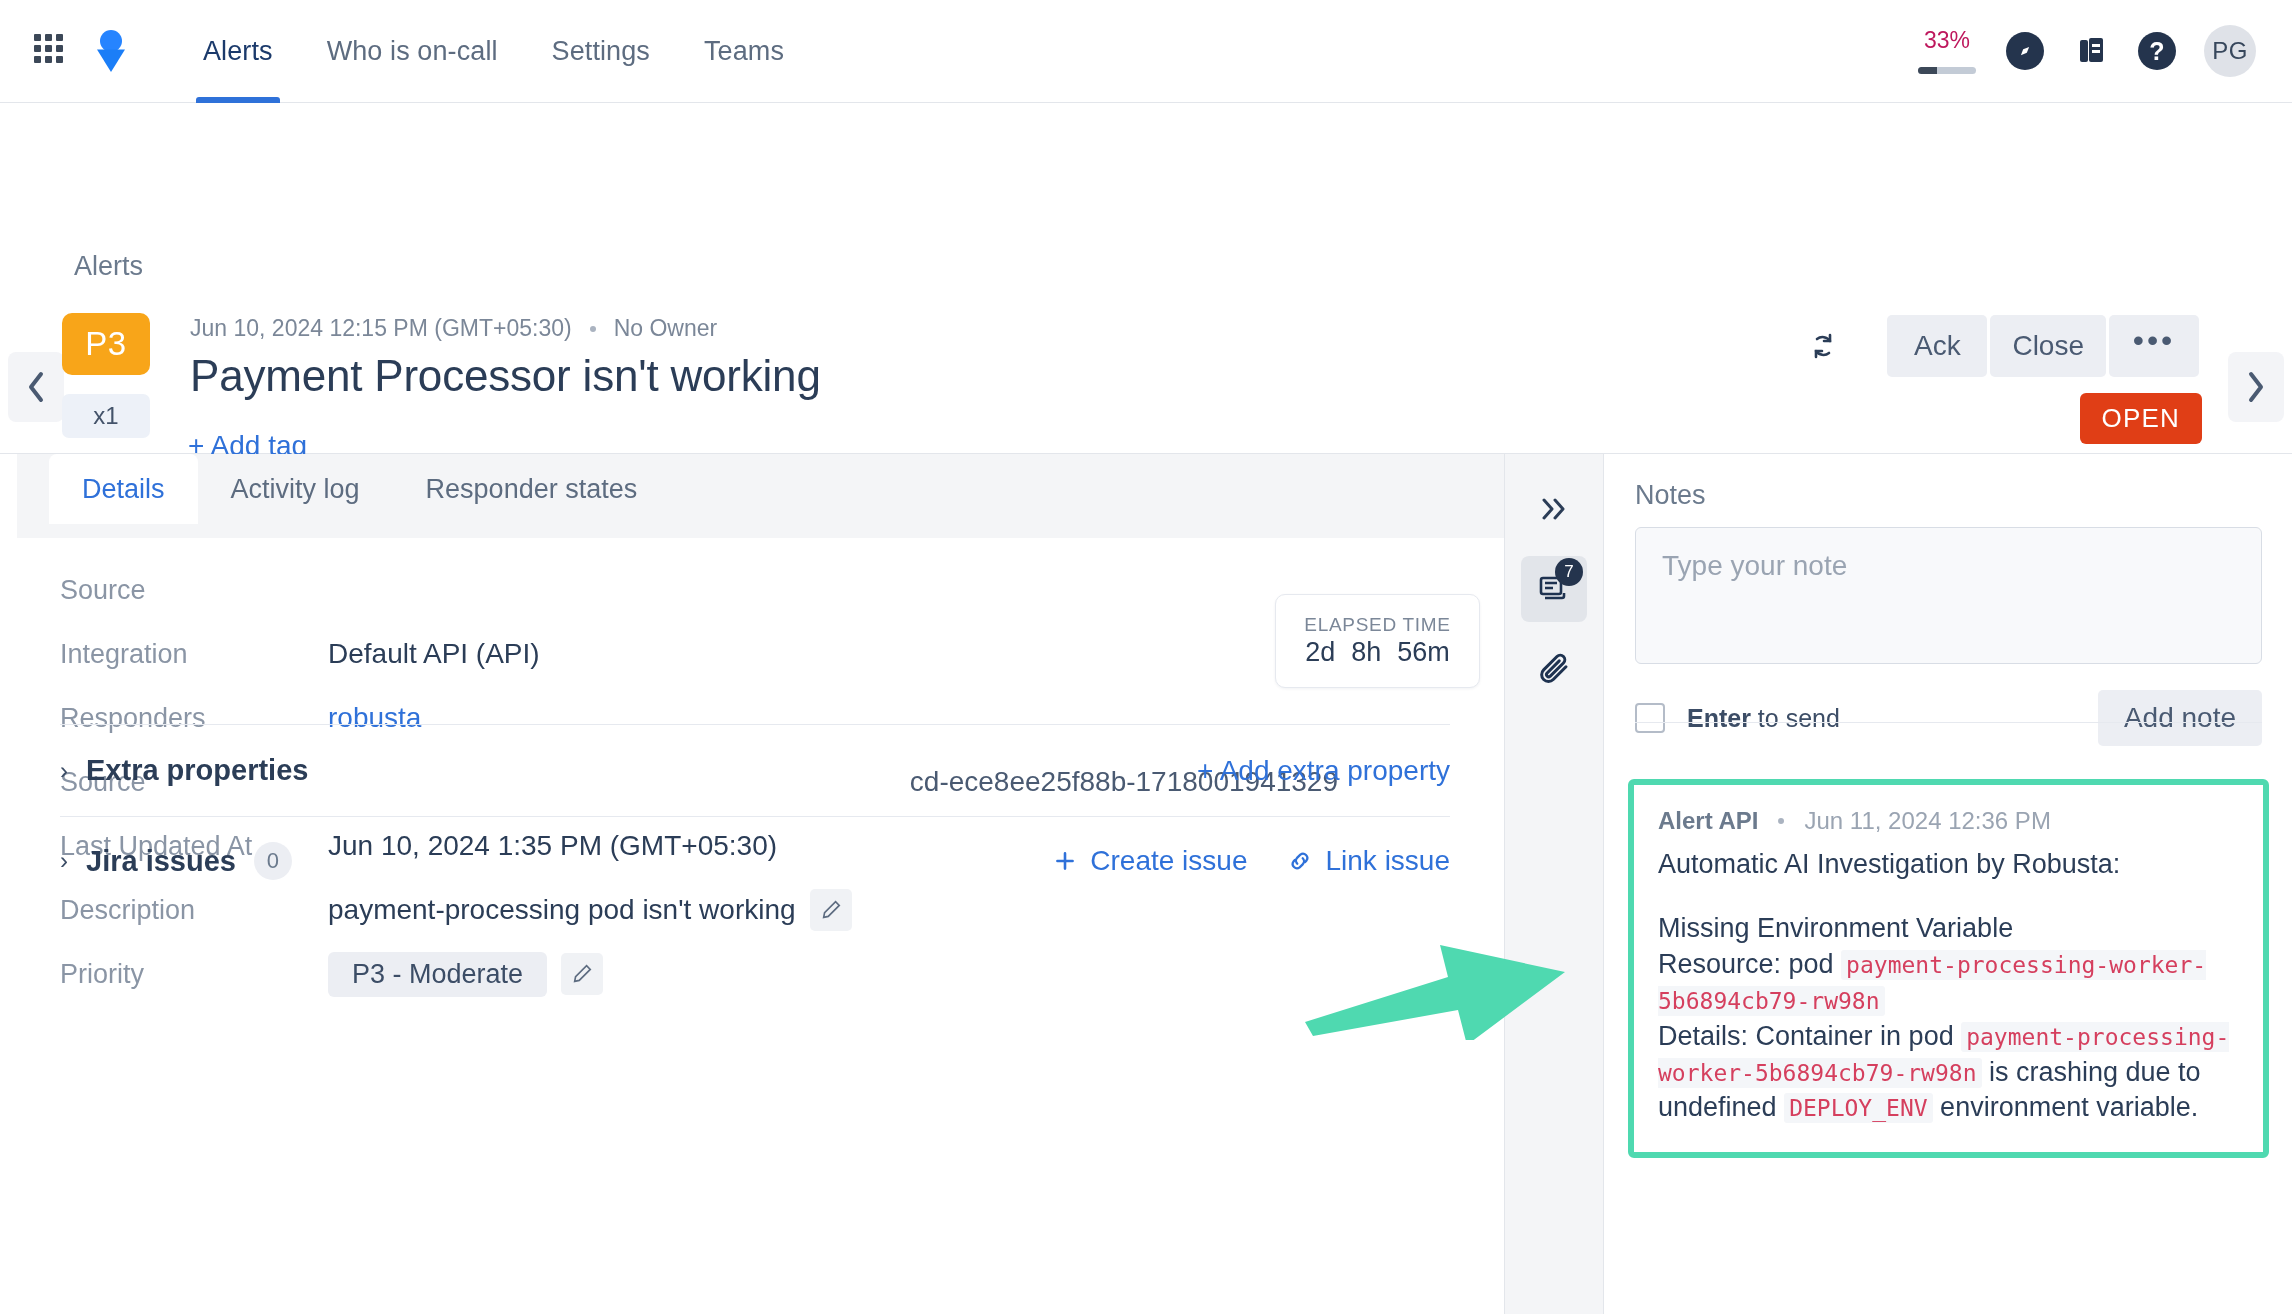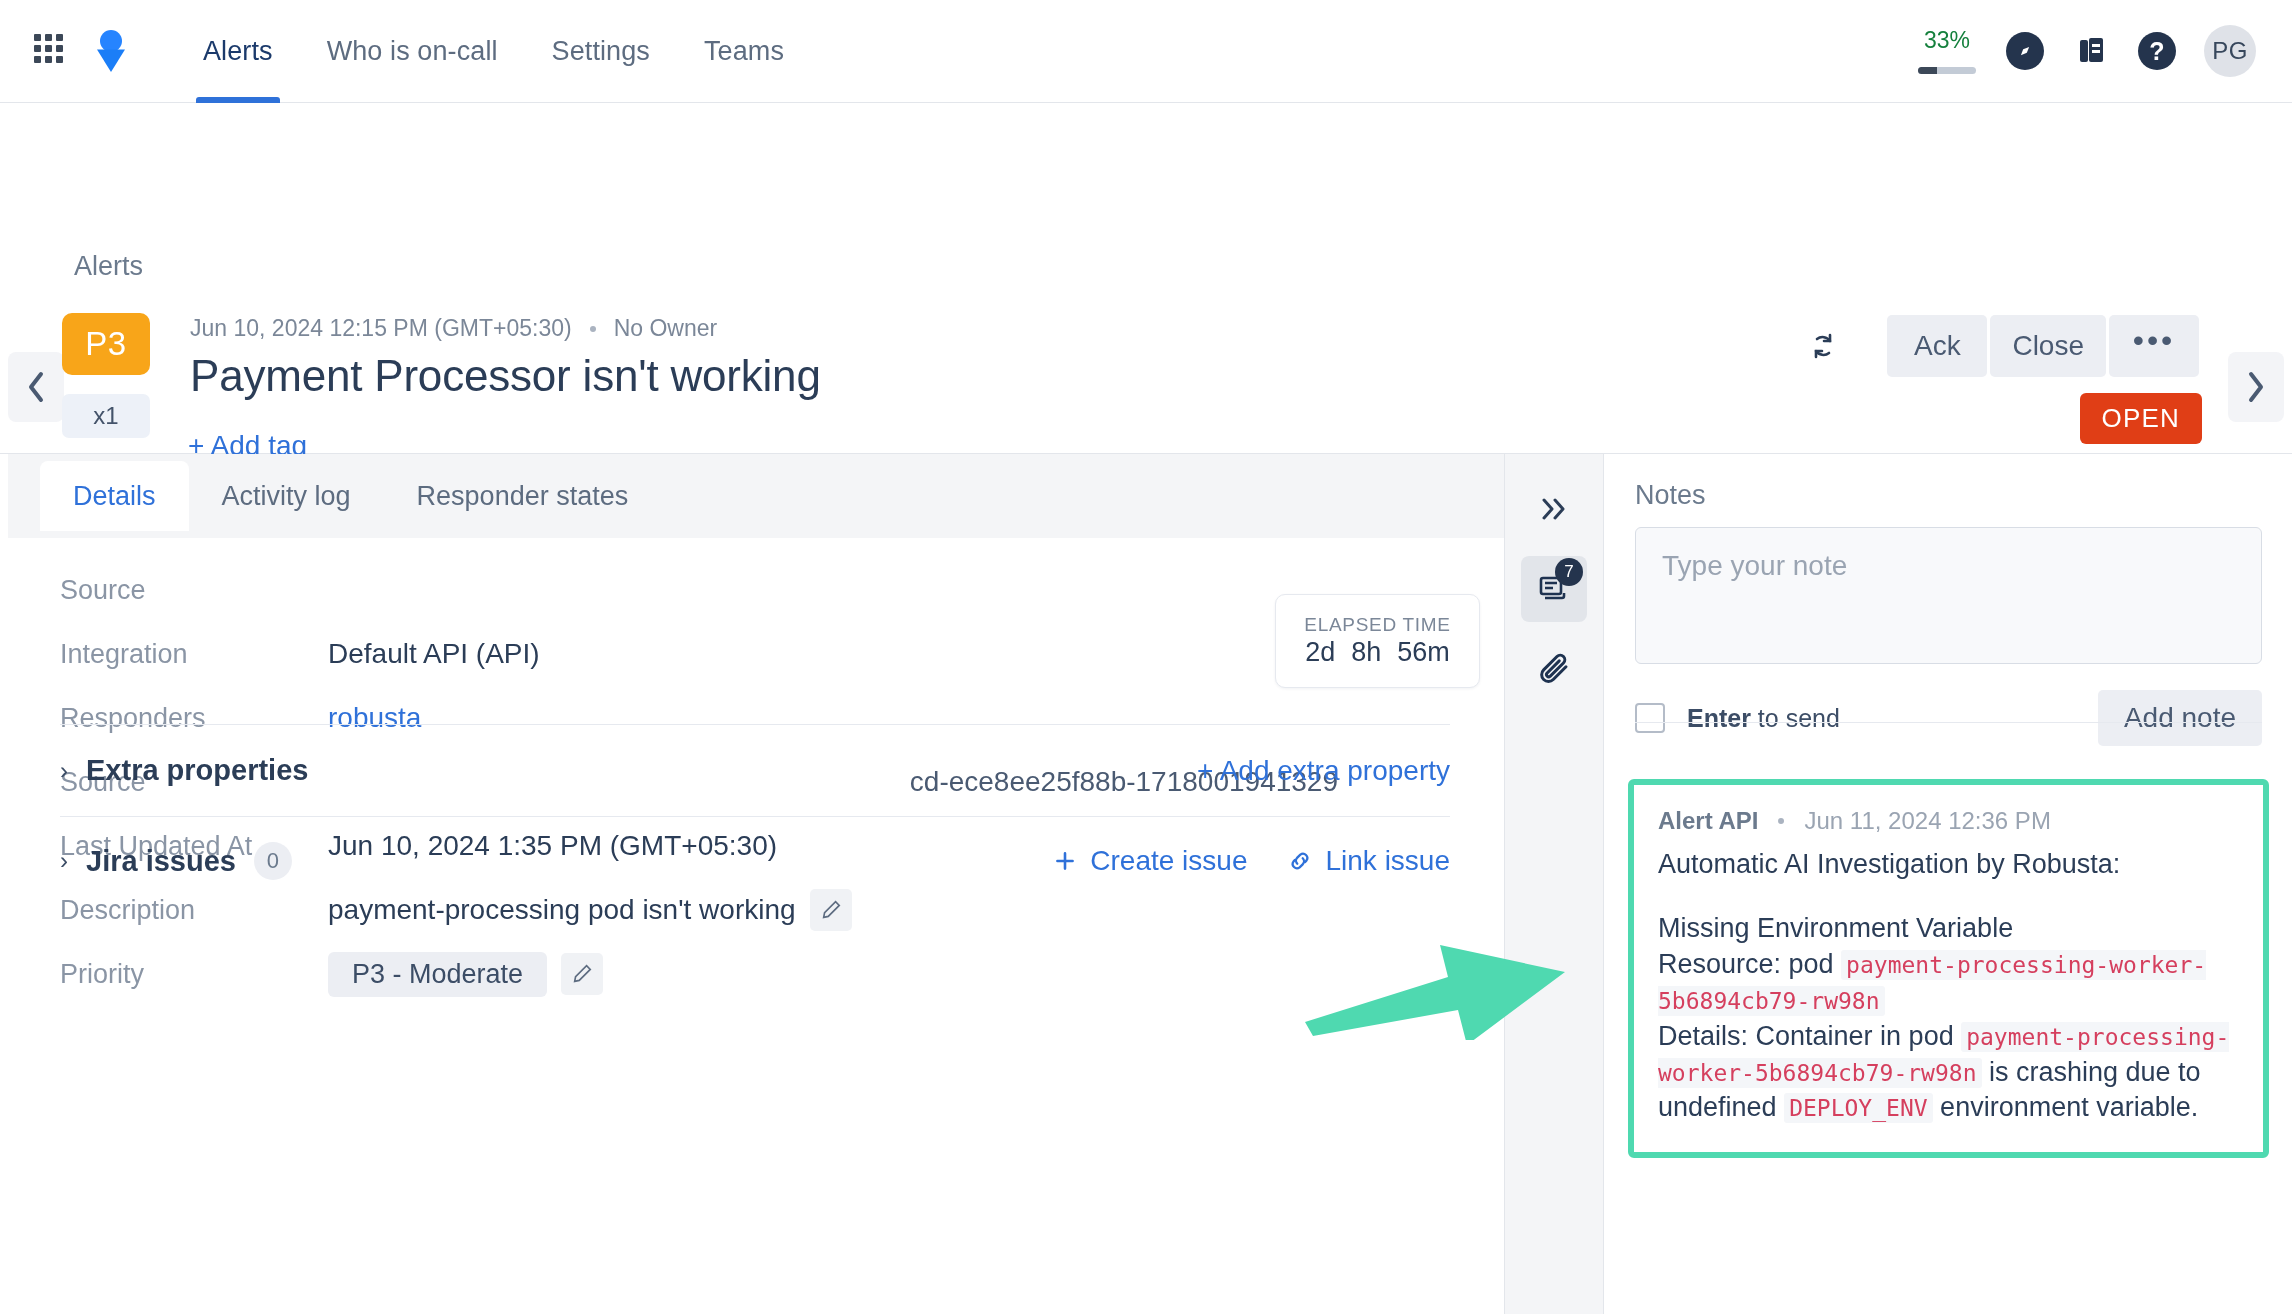--- a/index.html
+++ b/index.html
@@ -37,21 +37,21 @@
     padding: 0 27px; font-size: 27px; color: #5d6c80; cursor: pointer;
     letter-spacing: .1px;
   }
   .navlink.active { color: #1b3a6b; }
   .navlink.active::after {
     content: ""; position: absolute; left: 20px; right: 20px; bottom: 0;
     height: 6px; background: #2f71d9; border-radius: 3px 3px 0 0;
   }
   .nav-right { margin-left: auto; display: flex; align-items: center; gap: 28px; padding-right: 36px; }
   .quota { width: 62px; display: flex; flex-direction: column; align-items: center; cursor: pointer; }
-  .quota .pct { font-size: 23px; color: #15803d; line-height: 1; margin-bottom: 15px; }
+  .quota .pct { font-size: 23px; color: #be185d; line-height: 1; margin-bottom: 15px; }
   .quota .bar { width: 58px; height: 7px; background: #c3cbd6; border-radius: 4px; overflow: hidden; }
   .quota .bar span { display: block; height: 100%; background: #3c4858; }
   .circ-icon {
     width: 38px; height: 38px; border-radius: 50%; background: #24344d;
     display: flex; align-items: center; justify-content: center; cursor: pointer; color: #fff;
   }
   .book-icon { width: 38px; height: 38px; position: relative; cursor: pointer; }
   .avatar {
     width: 52px; height: 52px; border-radius: 50%; background: #dfe2e8;
     display: flex; align-items: center; justify-content: center;
@@ -128,22 +128,22 @@
   }
 
   
   .body-wrap { position: absolute; left: 0; top: 454px; width: 2292px; height: 860px; background: #ffffff; }
 
   .left-pane {
     position: absolute; left: 0; top: 0; width: 1504px; height: 860px;
     background: #ffffff;
   }
   .tabbar {
-    position: absolute; left: 8px; top: 0; width: 1504px; height: 84px;
-    background: #f4f5f7; display: flex; align-items: center; padding-left: 32px;
+    position: absolute; left: 17px; top: 0; width: 1504px; height: 84px;
+    background: #f4f5f7; display: flex; align-items: flex-start; padding-left: 32px;
   }
   .tab {
     height: 70px; padding: 0 33px; display: flex; align-items: center;
     font-size: 27px; color: #5d6c80; cursor: pointer; border-radius: 8px 8px 0 0;
   }
   .tab.active { background: #ffffff; color: #2f71d9; }
 
   .details {
     position: absolute; left: 60px; top: 104px; width: 1390px;
   }

